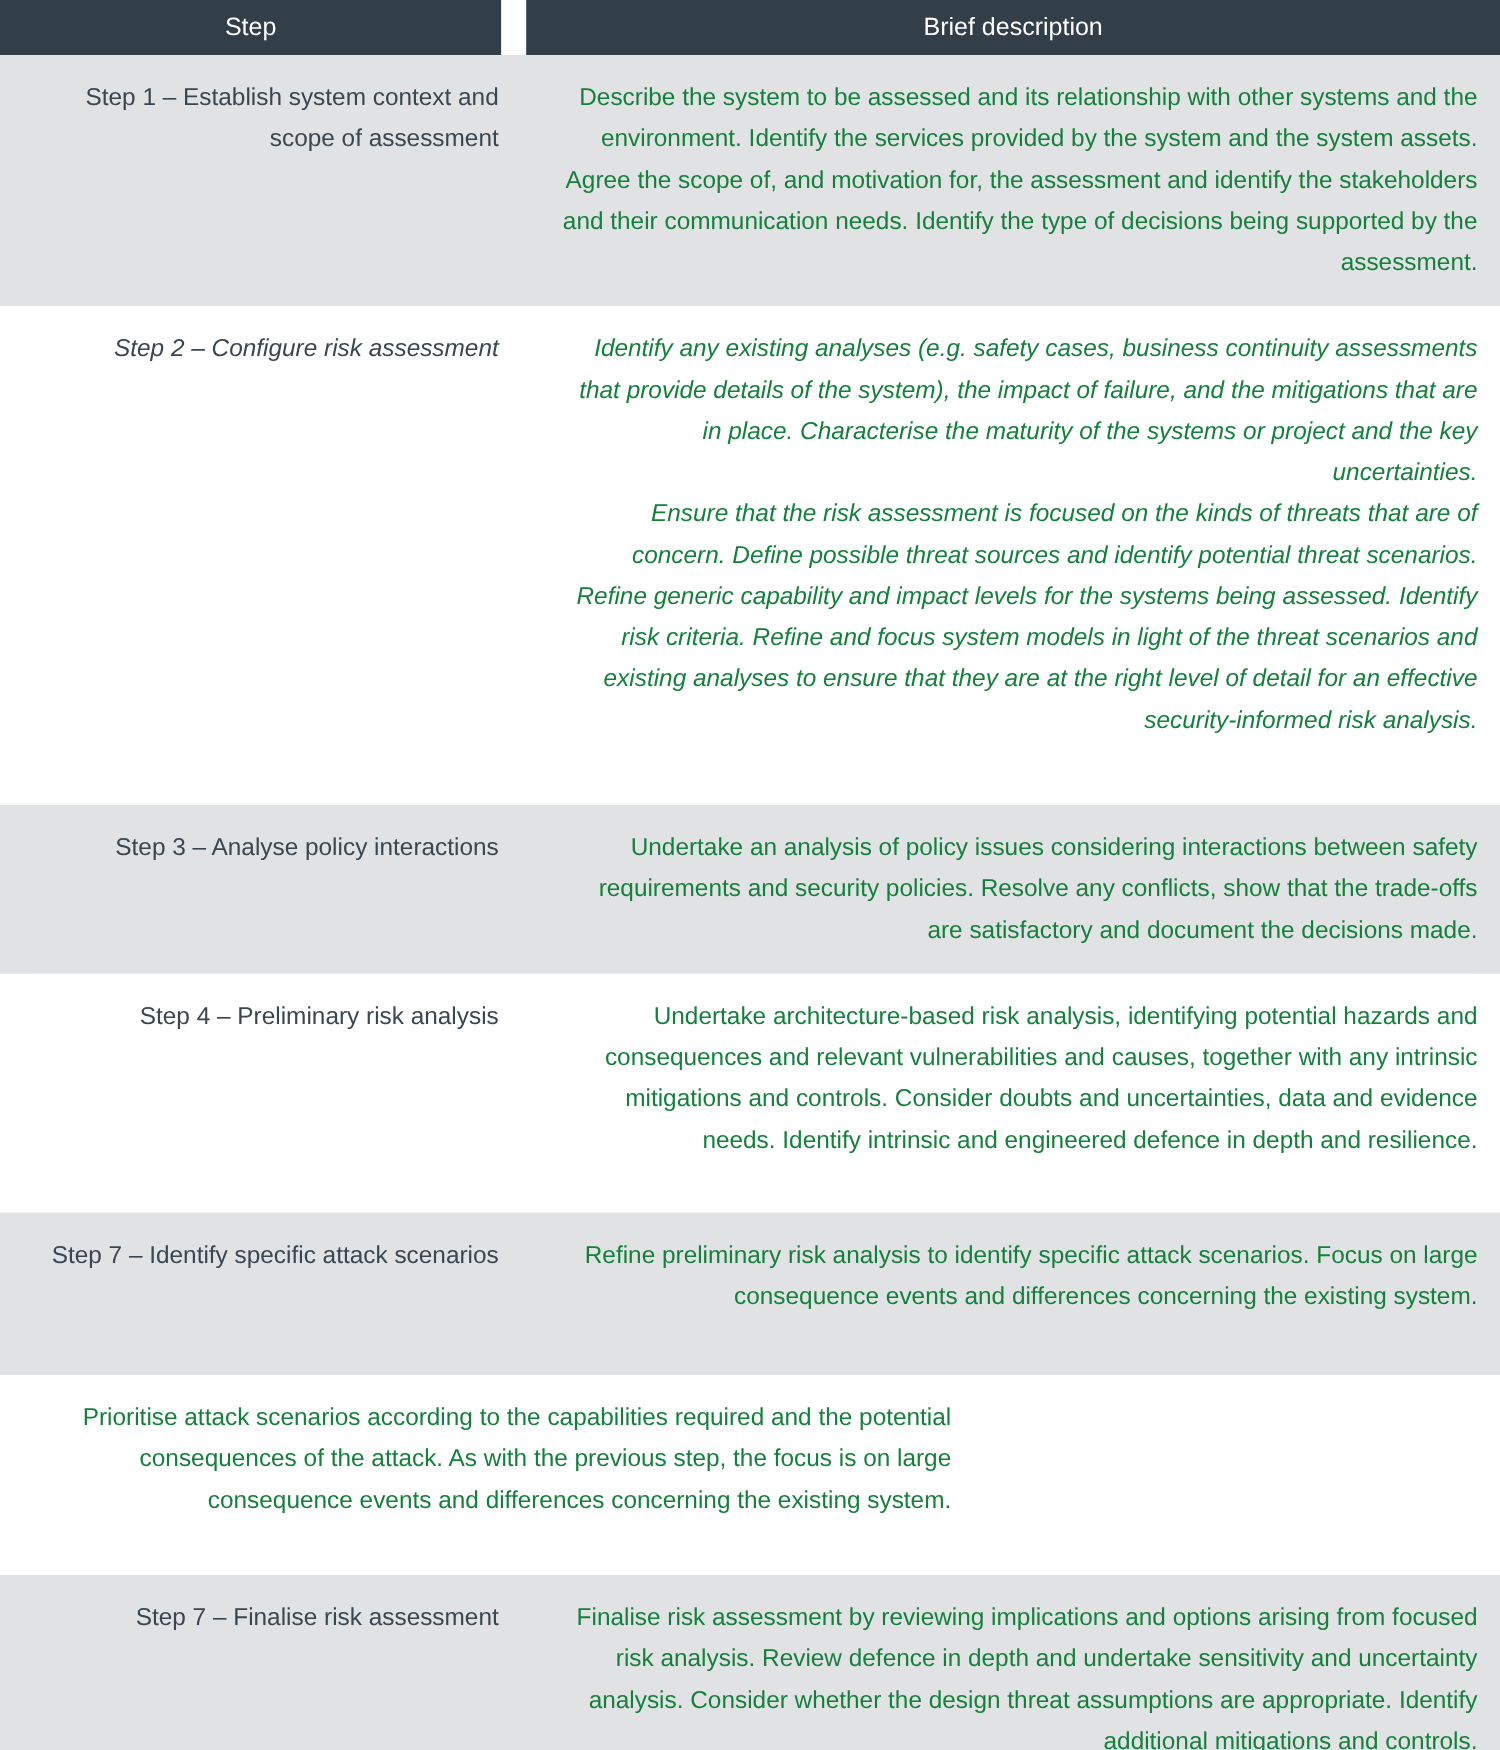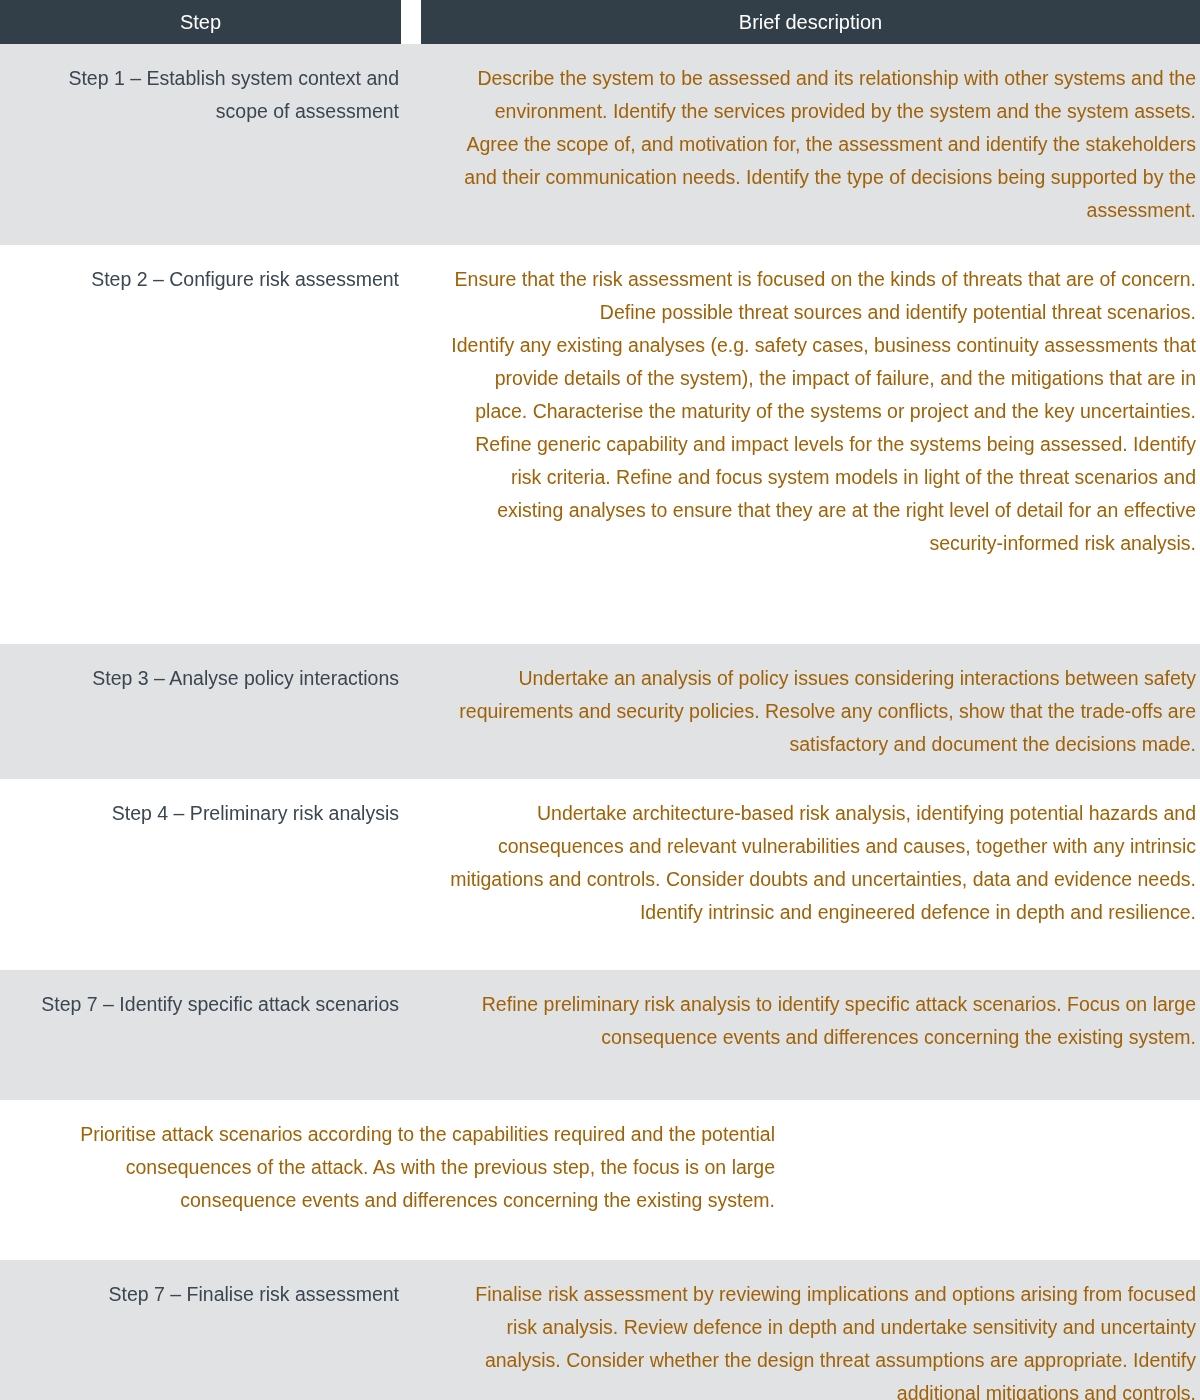--- a/index.html
+++ b/index.html
@@ -65,32 +65,32 @@
     width: 421px;
     box-sizing: border-box;
     padding: 18px 22px 18px 16px;
     font-size: 19.5px;
     line-height: 33px;
     color: #3a4650;
   }
   .cell-desc {
     width: 779px;
     box-sizing: border-box;
-    padding: 18px 4px 18px 25px;
+    padding: 18px 18px 18px 25px;
     font-size: 19.5px;
     line-height: 33px;
-    color: #a16207;
+    color: #15803d;
   }
   .cell-desc p {
     margin: 0;
   }
 
   
   .h-r1 { min-height: 194px; }
-  .h-r2 { min-height: 399px; }
+  .h-r2 { min-height: 399px; font-style: italic; }
   .h-r3 { min-height: 135px; }
   .h-r4 { min-height: 191px; border-radius: 26px; }
   .h-r5 { min-height: 130px; }
   .h-r6 { min-height: 160px; }
   .h-r7 { min-height: 147px; }
 </style>
 </head>
 <body>
 
 <div class="table-root">
@@ -104,22 +104,22 @@
   <div class="row shaded h-r1">
     <div class="cell-step">Step 1 – Establish system context and scope of assessment</div>
     <div class="cell-desc">
       <p>Describe the system to be assessed and its relationship with other systems and the environment. Identify the services provided by the system and the system assets. Agree the scope of, and motivation for, the assessment and identify the stakeholders and their communication needs. Identify the type of decisions being supported by the assessment.</p>
     </div>
   </div>
 
   <div class="row plain h-r2">
     <div class="cell-step">Step 2 – Configure risk assessment</div>
     <div class="cell-desc">
+      <p>Identify any existing analyses (e.g. safety cases, business continuity assessments that provide details of the system), the impact of failure, and the mitigations that are in place. Characterise the maturity of the systems or project and the key uncertainties.</p>
       <p>Ensure that the risk assessment is focused on the kinds of threats that are of concern. Define possible threat sources and identify potential threat scenarios.</p>
-      <p>Identify any existing analyses (e.g. safety cases, business continuity assessments that provide details of the system), the impact of failure, and the mitigations that are in place. Characterise the maturity of the systems or project and the key uncertainties.</p>
       <p>Refine generic capability and impact levels for the systems being assessed. Identify risk criteria. Refine and focus system models in light of the threat scenarios and existing analyses to ensure that they are at the right level of detail for an effective security-informed risk analysis.</p>
     </div>
   </div>
 
   <div class="row shaded h-r3">
     <div class="cell-step">Step 3 – Analyse policy interactions</div>
     <div class="cell-desc">
       <p>Undertake an analysis of policy issues considering interactions between safety requirements and security policies. Resolve any conflicts, show that the trade-offs are satisfactory and document the decisions made.</p>
     </div>
   </div>

